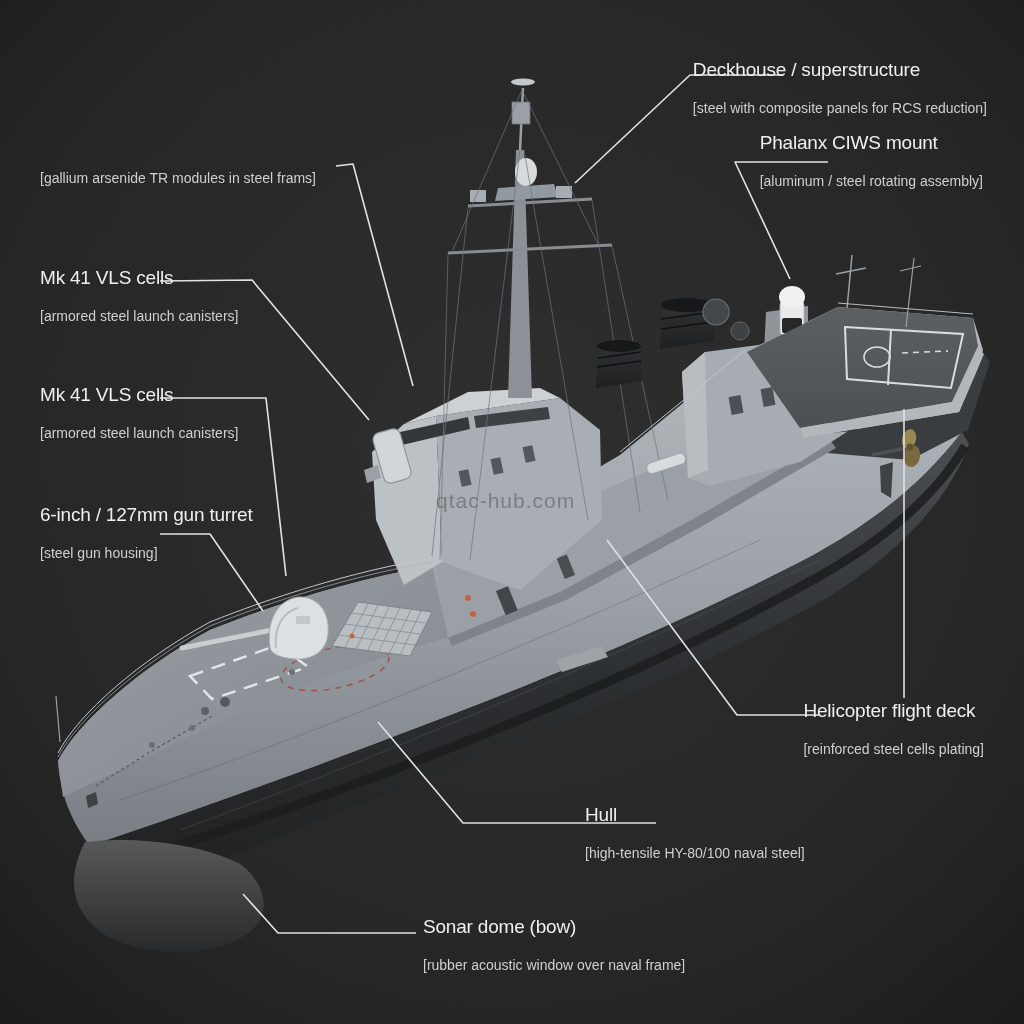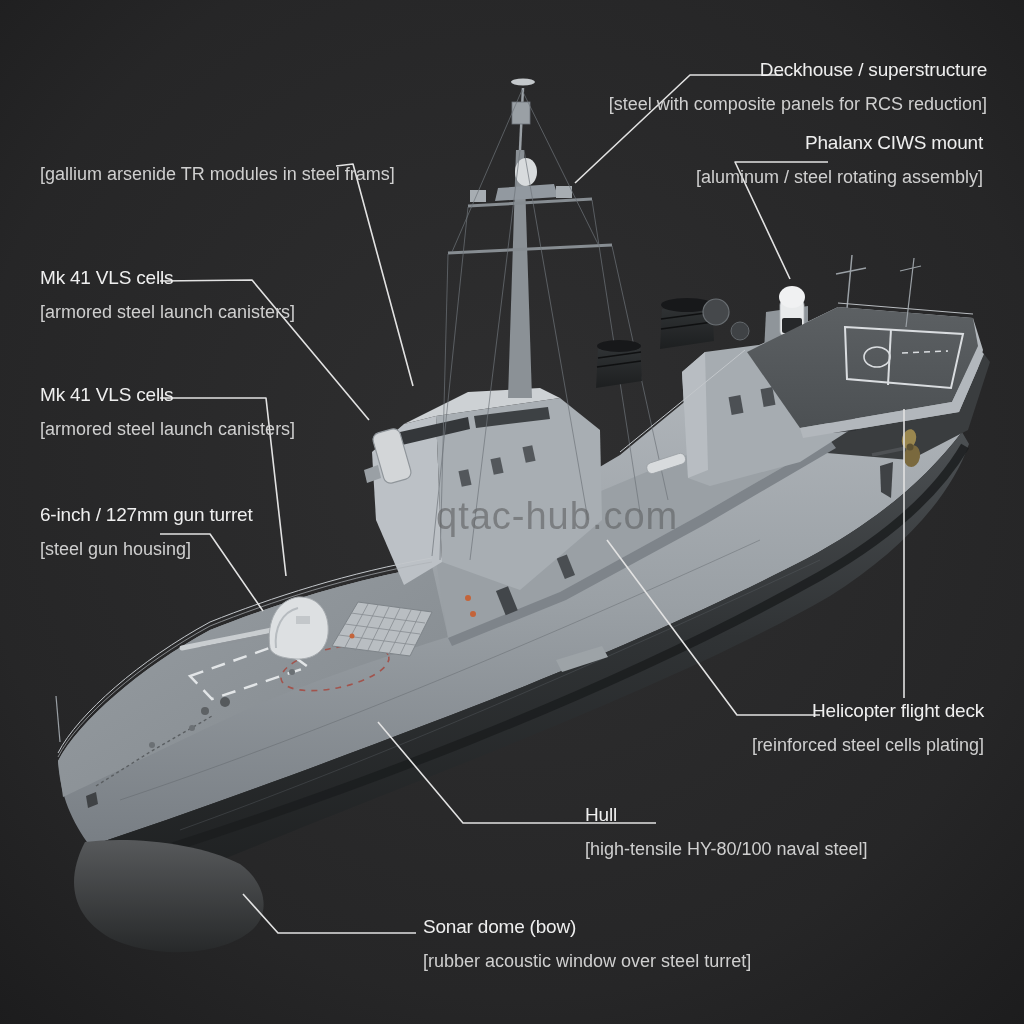--- a/index.html
+++ b/index.html
@@ -1,24 +1,24 @@
 <!DOCTYPE html>
 <html><head>
 <meta charset="utf-8">
 <style>
   html,body{margin:0;padding:0;background:#1c1c1d;}
   #canvas{position:relative;width:1024px;height:1024px;overflow:hidden;
           font-family:"Liberation Sans",sans-serif;background:#242425;}
   #ship-svg{position:absolute;left:0;top:0;z-index:1;}
   #watermark{position:absolute;left:436px;top:489px;z-index:2;
-             font-size:38px;letter-spacing:1px;color:rgba(95,97,99,.62);margin-top:6px;}
+             font-size:21px;letter-spacing:1px;color:rgba(95,97,99,.62);}
   .ann{position:absolute;z-index:3;line-height:1.15;}
   .ann .t{font-size:19px;color:#efefef;letter-spacing:-.2px;white-space:nowrap;}
-  .ann .s{font-size:18px;color:#cfcfcf;margin-top:13px;white-space:nowrap;}
-  .right{text-align:right;}
+  .ann .s{font-size:14px;color:#cfcfcf;margin-top:19px;white-space:nowrap;}
+  .right{}
   #ann-spy{left:40px;top:151px}
   #ann-vls1{left:40px;top:267px}
   #ann-vls2{left:40px;top:384px}
   #ann-gun{left:40px;top:504px}
   #ann-deckhouse{right:37px;top:59px}
   #ann-phalanx{right:41px;top:132px}
   #ann-heli{right:40px;top:700px}
   #ann-hull{left:585px;width:212px;top:804px;text-align:left}
   #ann-sonar{left:423px;top:916px}
   #leaders polyline{fill:none;stroke:#e2e2e2;stroke-width:1.6;stroke-linejoin:round;}
@@ -254,16 +254,16 @@
 <div class="ann right" id="ann-heli">
   <div class="t">Helicopter flight deck</div>
   <div class="s">[reinforced steel cells plating]</div>
 </div>
 <div class="ann" id="ann-hull">
   <div class="t">Hull</div>
   <div class="s">[high-tensile HY-80/100 naval steel]</div>
 </div>
 <div class="ann" id="ann-sonar">
   <div class="t">Sonar dome (bow)</div>
-  <div class="s">[rubber acoustic window over steel turret]</div>
+  <div class="s">[rubber acoustic window over naval frame]</div>
 </div>
 
 </div>
 
 </body></html>

